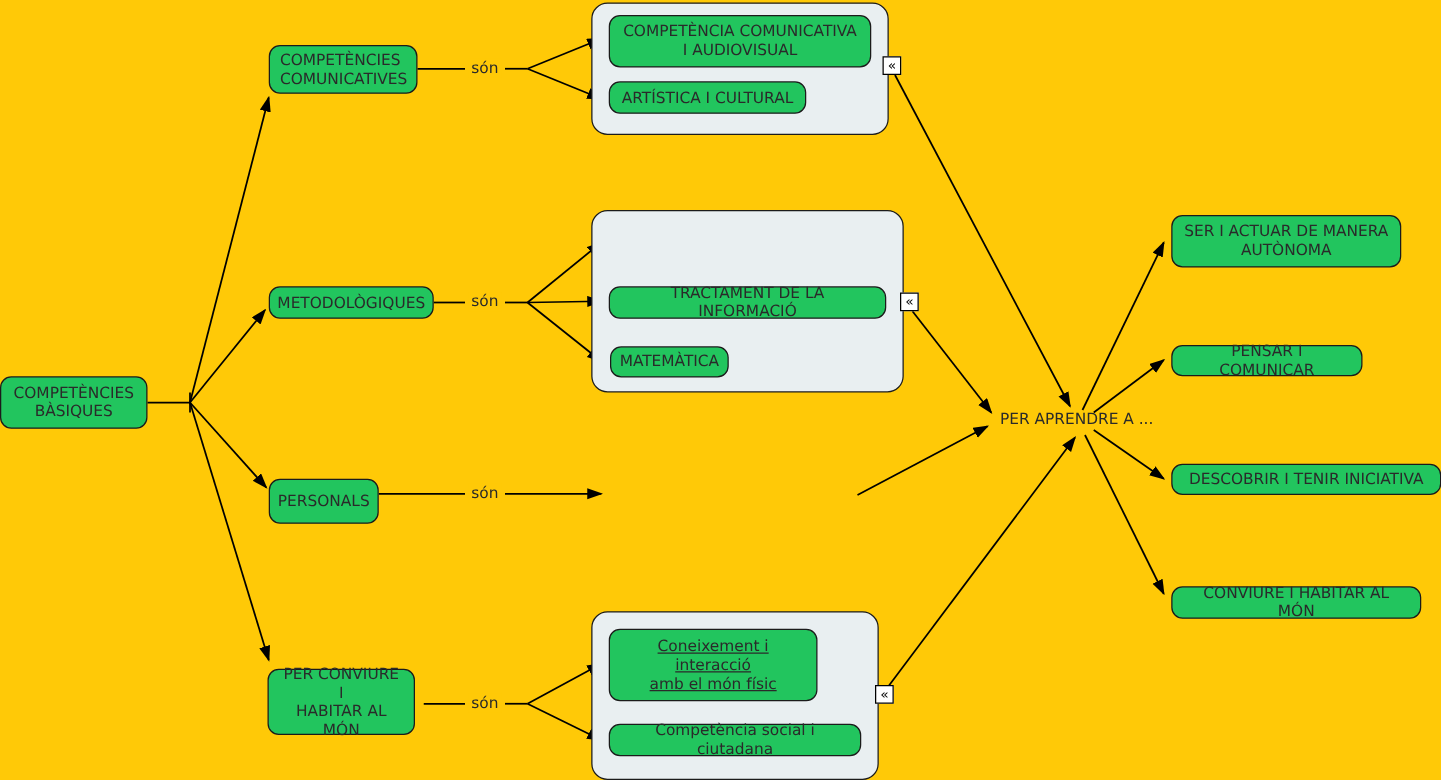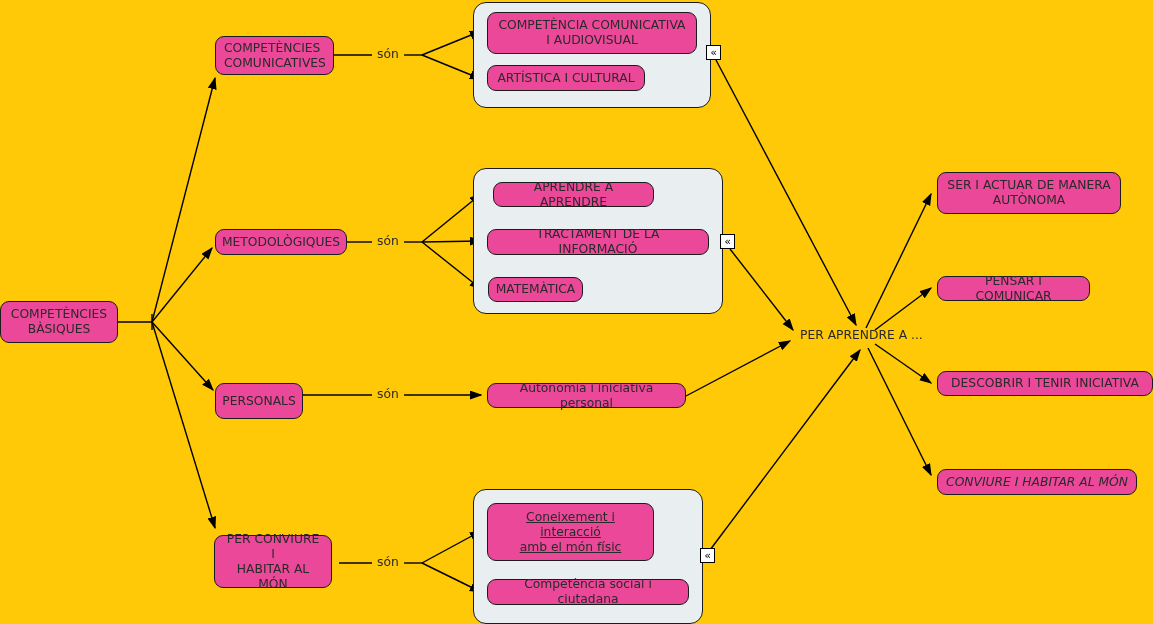--- a/index.html
+++ b/index.html
@@ -17,21 +17,21 @@
   }
   #edges {
     position: absolute;
     left: 0; top: 0;
     width: 1153px;
     height: 624px;
   }
   .node {
     position: absolute;
     box-sizing: border-box;
-    background: #ec4899;
+    background: #22c55e;
     border: 1.4px solid #1b1b1b;
     border-radius: 9px;
     display: flex;
     align-items: center;
     justify-content: center;
     text-align: center;
     color: #2a2a2a;
     font-size: 12.3px;
     line-height: 15px;
     padding: 2px 8px;
@@ -168,36 +168,30 @@
 I AUDIOVISUAL</span>
   </div>
   <div class="node" style="left:487px; top:65px; width:158px; height:26px;">
     <span>ARTÍSTICA I CULTURAL</span>
   </div>
   <div class="collapse-marker" style="left:706px; top:45px;">
     <span>«</span>
   </div>
 
   <div class="group" style="left:473px; top:168px; width:250px; height:146px;"></div>
-  <div class="node" style="left:493px; top:182px; width:161px; height:25px;">
-    <span>APRENDRE A APRENDRE</span>
-  </div>
   <div class="node" style="left:487px; top:229px; width:222px; height:26px;">
     <span>TRACTAMENT DE LA INFORMACIÓ</span>
   </div>
   <div class="node" style="left:488px; top:277px; width:95px; height:25px;">
     <span>MATEMÀTICA</span>
   </div>
   <div class="collapse-marker" style="left:720px; top:234px;">
     <span>«</span>
   </div>
 
-  <div class="node" style="left:487px; top:383px; width:199px; height:25px;">
-    <span>Autonomia i iniciativa personal</span>
-  </div>
 
   <div class="group" style="left:473px; top:489px; width:230px; height:135px;"></div>
   <div class="node" style="left:487px; top:503px; width:167px; height:58px;text-decoration:underline;">
     <span>Coneixement i interacció
 amb el món físic</span>
   </div>
   <div class="node" style="left:487px; top:579px; width:202px; height:26px;">
     <span>Competència social i ciutadana</span>
   </div>
   <div class="collapse-marker" style="left:700px; top:548px;">
@@ -209,17 +203,17 @@
   <div class="node" style="left:937px; top:172px; width:184px; height:42px;">
     <span>SER I ACTUAR DE MANERA
 AUTÒNOMA</span>
   </div>
   <div class="node" style="left:937px; top:276px; width:153px; height:25px;">
     <span>PENSAR I COMUNICAR</span>
   </div>
   <div class="node" style="left:937px; top:371px; width:216px; height:25px;text-align:center;">
     <span>DESCOBRIR I TENIR INICIATIVA</span>
   </div>
-  <div class="node" style="left:937px; top:469px; width:200px; height:26px;font-style:italic;">
+  <div class="node" style="left:937px; top:469px; width:200px; height:26px;">
     <span>CONVIURE I HABITAR AL MÓN</span>
   </div>
 
 </div>
 
 </body></html>

